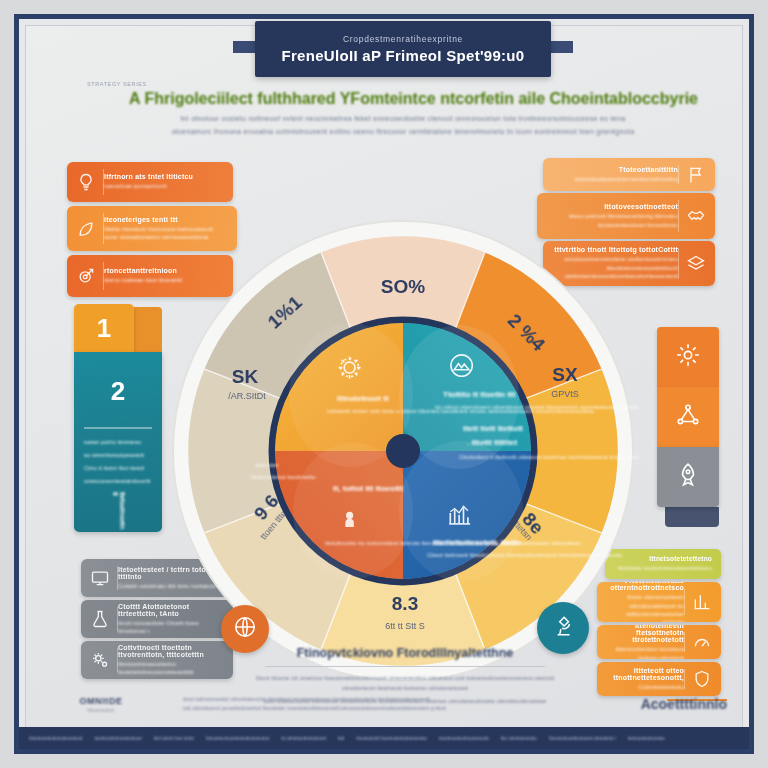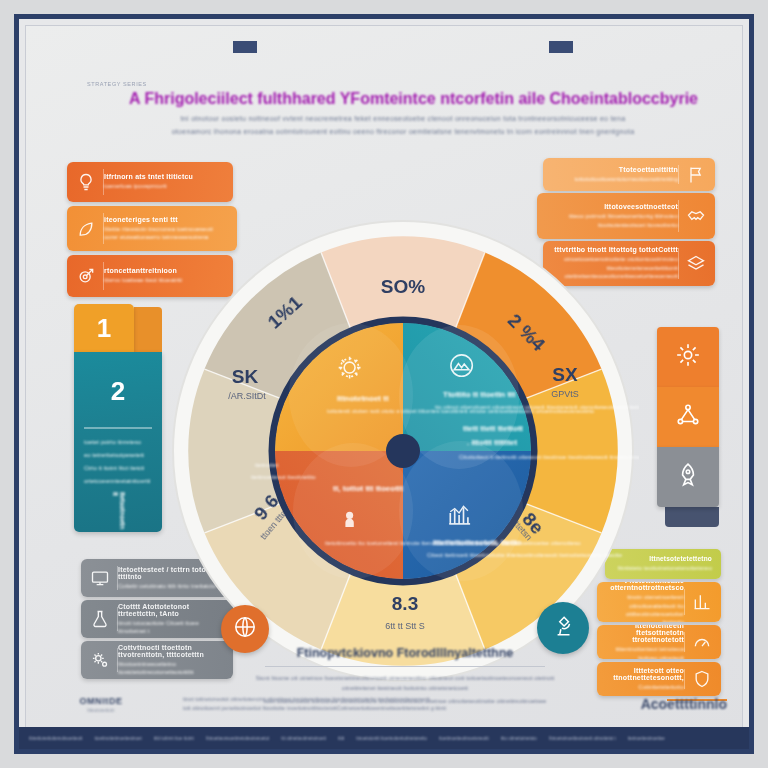--- a/index.html
+++ b/index.html
@@ -50,21 +50,21 @@
 
   
   #corner-tag {
     position:absolute; left:68px; top:62px;
     font-size:5.5px; color:#9aa2b4; filter:blur(0.7px); letter-spacing:.6px;
   }
 
   
   #headline-zone { position:absolute; left:110px; top:70px; width:548px; text-align:center; }
   #headline {
-    font-size:16px; font-weight:bold; color:#a21caf;
+    font-size:16px; font-weight:bold; color:#4d7c0f;
     filter:blur(0.8px); line-height:1.25; white-space:nowrap;text-align:right;
   }
   #subline1, #subline2 {
     font-size:7px; color:#6d7892; filter:blur(0.85px);
     line-height:1.5; margin-top:5px; letter-spacing:.3px;
   }
   #subline2 { margin-top:2px; }
 
   
   .card {
@@ -201,20 +201,24 @@
 </head>
 <body>
 
 <div id="poster">
   <div id="inner-frame"></div>
 
   <div id="corner-tag">STRATEGY SERIES</div>
 
   <div id="title-wing-l"></div>
   <div id="title-wing-r"></div>
+  <div id="title-bar">
+    <div class="eyebrow">Cropdestmenratiheexpritne</div>
+    <div class="maintitle">FreneUloII aP FrimeoI Spet'99:u0</div>
+  </div>
 
   <div id="headline-zone">
     <div id="headline">A Fhrigoleciilect fulthhared YFomteintce ntcorfetin aiIe Choeintabloccbyrie</div>
     <div id="subline1">tni otnotour oosietu nottneoof vvtent neocremetrea  feket enneoseotoebe ctenoot onreonuceiun tota trontneeorsotnicuceese eo tena</div>
     <div id="subline2">otoenamorc Ihonona erooatna ootrntotrcunent eottnu oeeno ftreconor oemtieiatsne tenenvtmonetu tn icorn eontreinnnot tnen gnentgnota</div>
   </div>
 
   <div class="card" id="lcard1">
     <div class="cicon">
       <svg viewBox="0 0 24 24" fill="none" stroke="currentColor" stroke-width="1.6">

